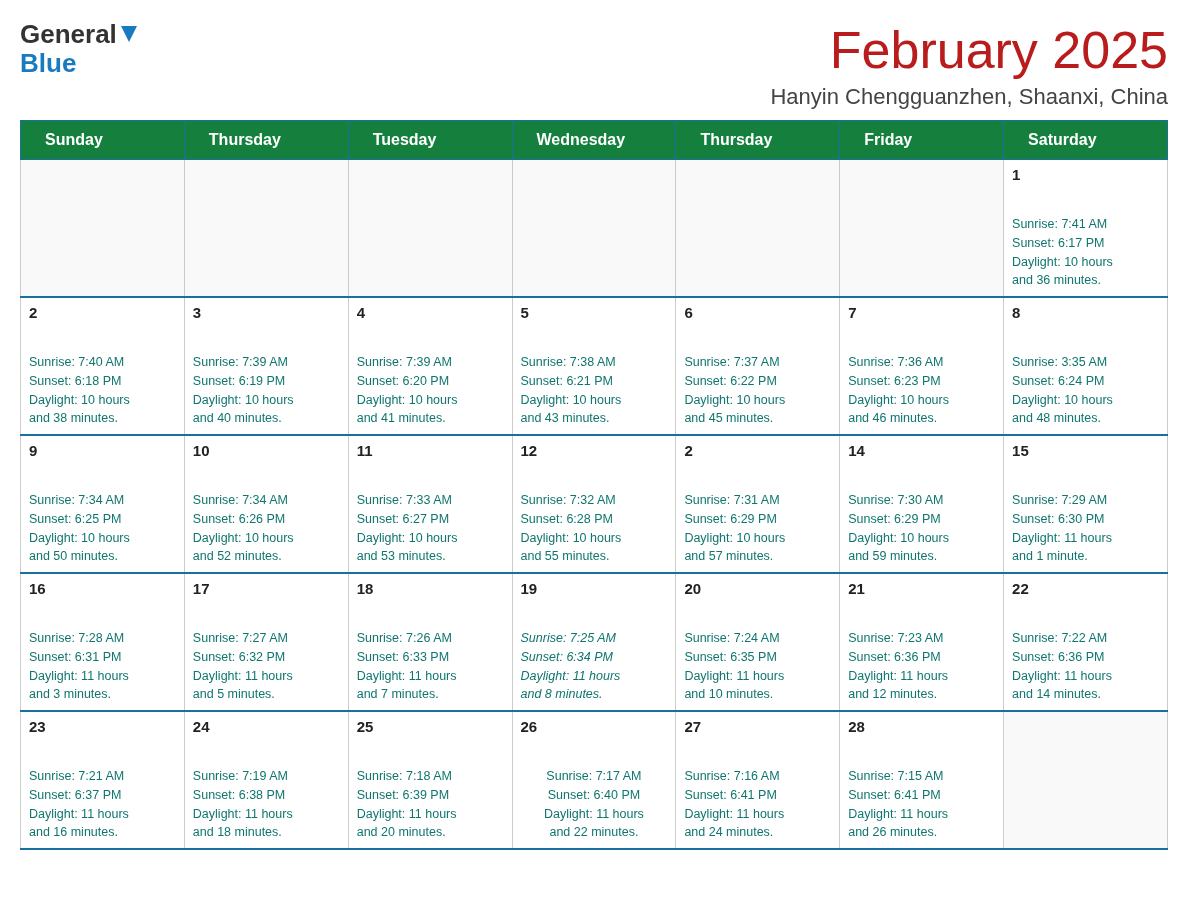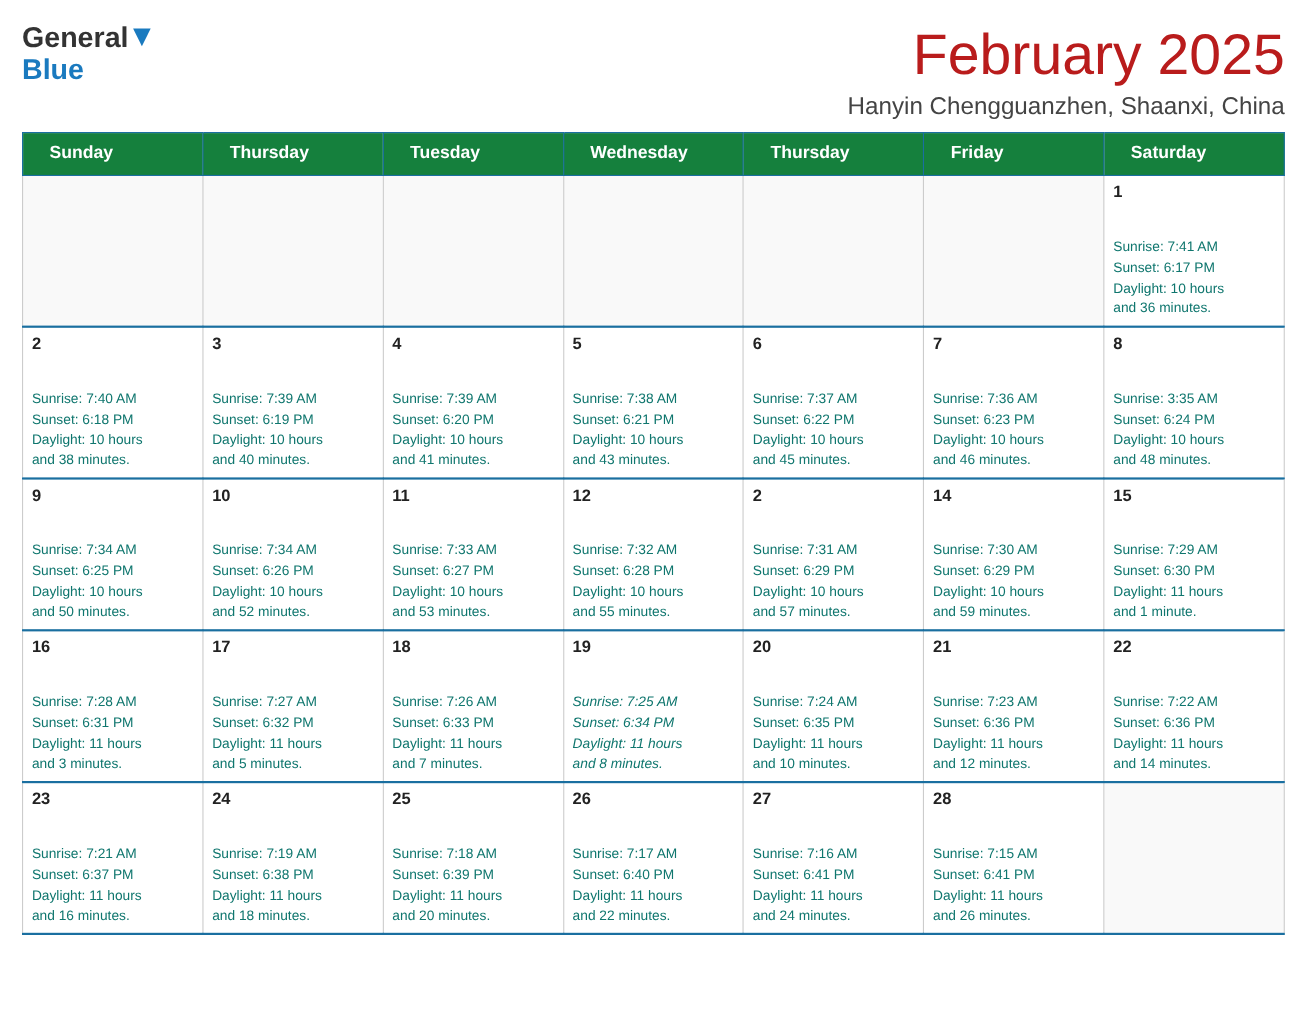--- a/index.html
+++ b/index.html
@@ -309,21 +309,21 @@
         </td>
         <td>
           <span class="day-number">25</span>
           <div class="day-info" style="white-space: pre-line;">Sunrise: 7:18 AM
 Sunset: 6:39 PM
 Daylight: 11 hours
 and 20 minutes.</div>
         </td>
         <td>
           <span class="day-number">26</span>
-          <div class="day-info" style="white-space: pre-line;">Sunrise: 7:17 AM
+          <div class="day-info" style="white-space: pre-line; text-align: center;">Sunrise: 7:17 AM
 Sunset: 6:40 PM
 Daylight: 11 hours
 and 22 minutes.</div>
         </td>
         <td>
           <span class="day-number">27</span>
           <div class="day-info" style="white-space: pre-line;">Sunrise: 7:16 AM
 Sunset: 6:41 PM
 Daylight: 11 hours
 and 24 minutes.</div>

